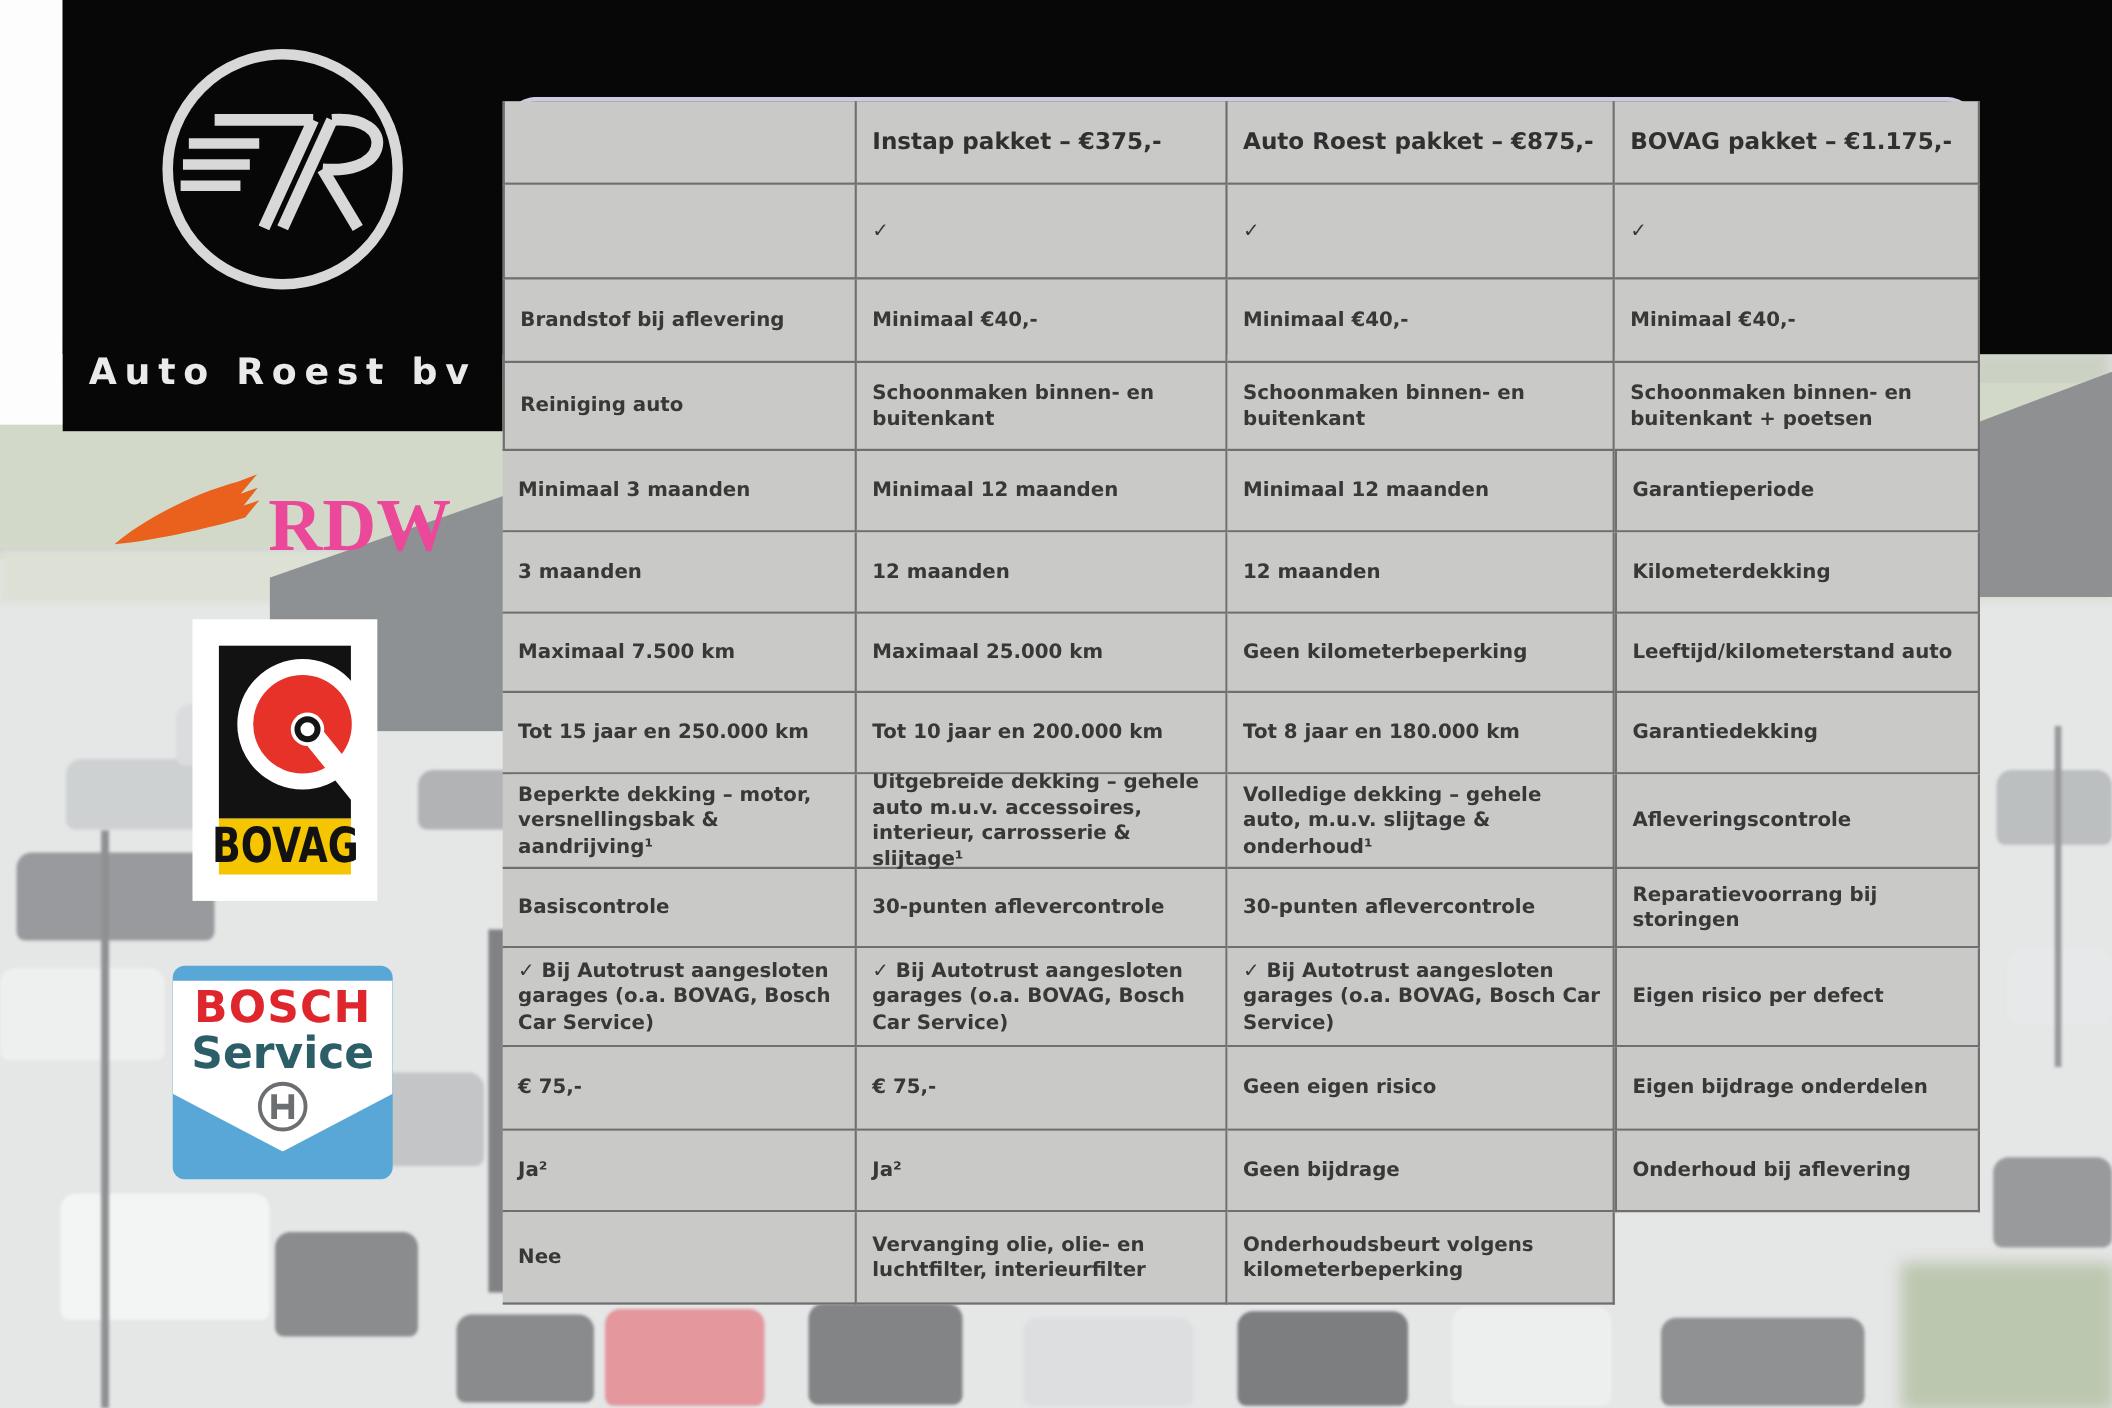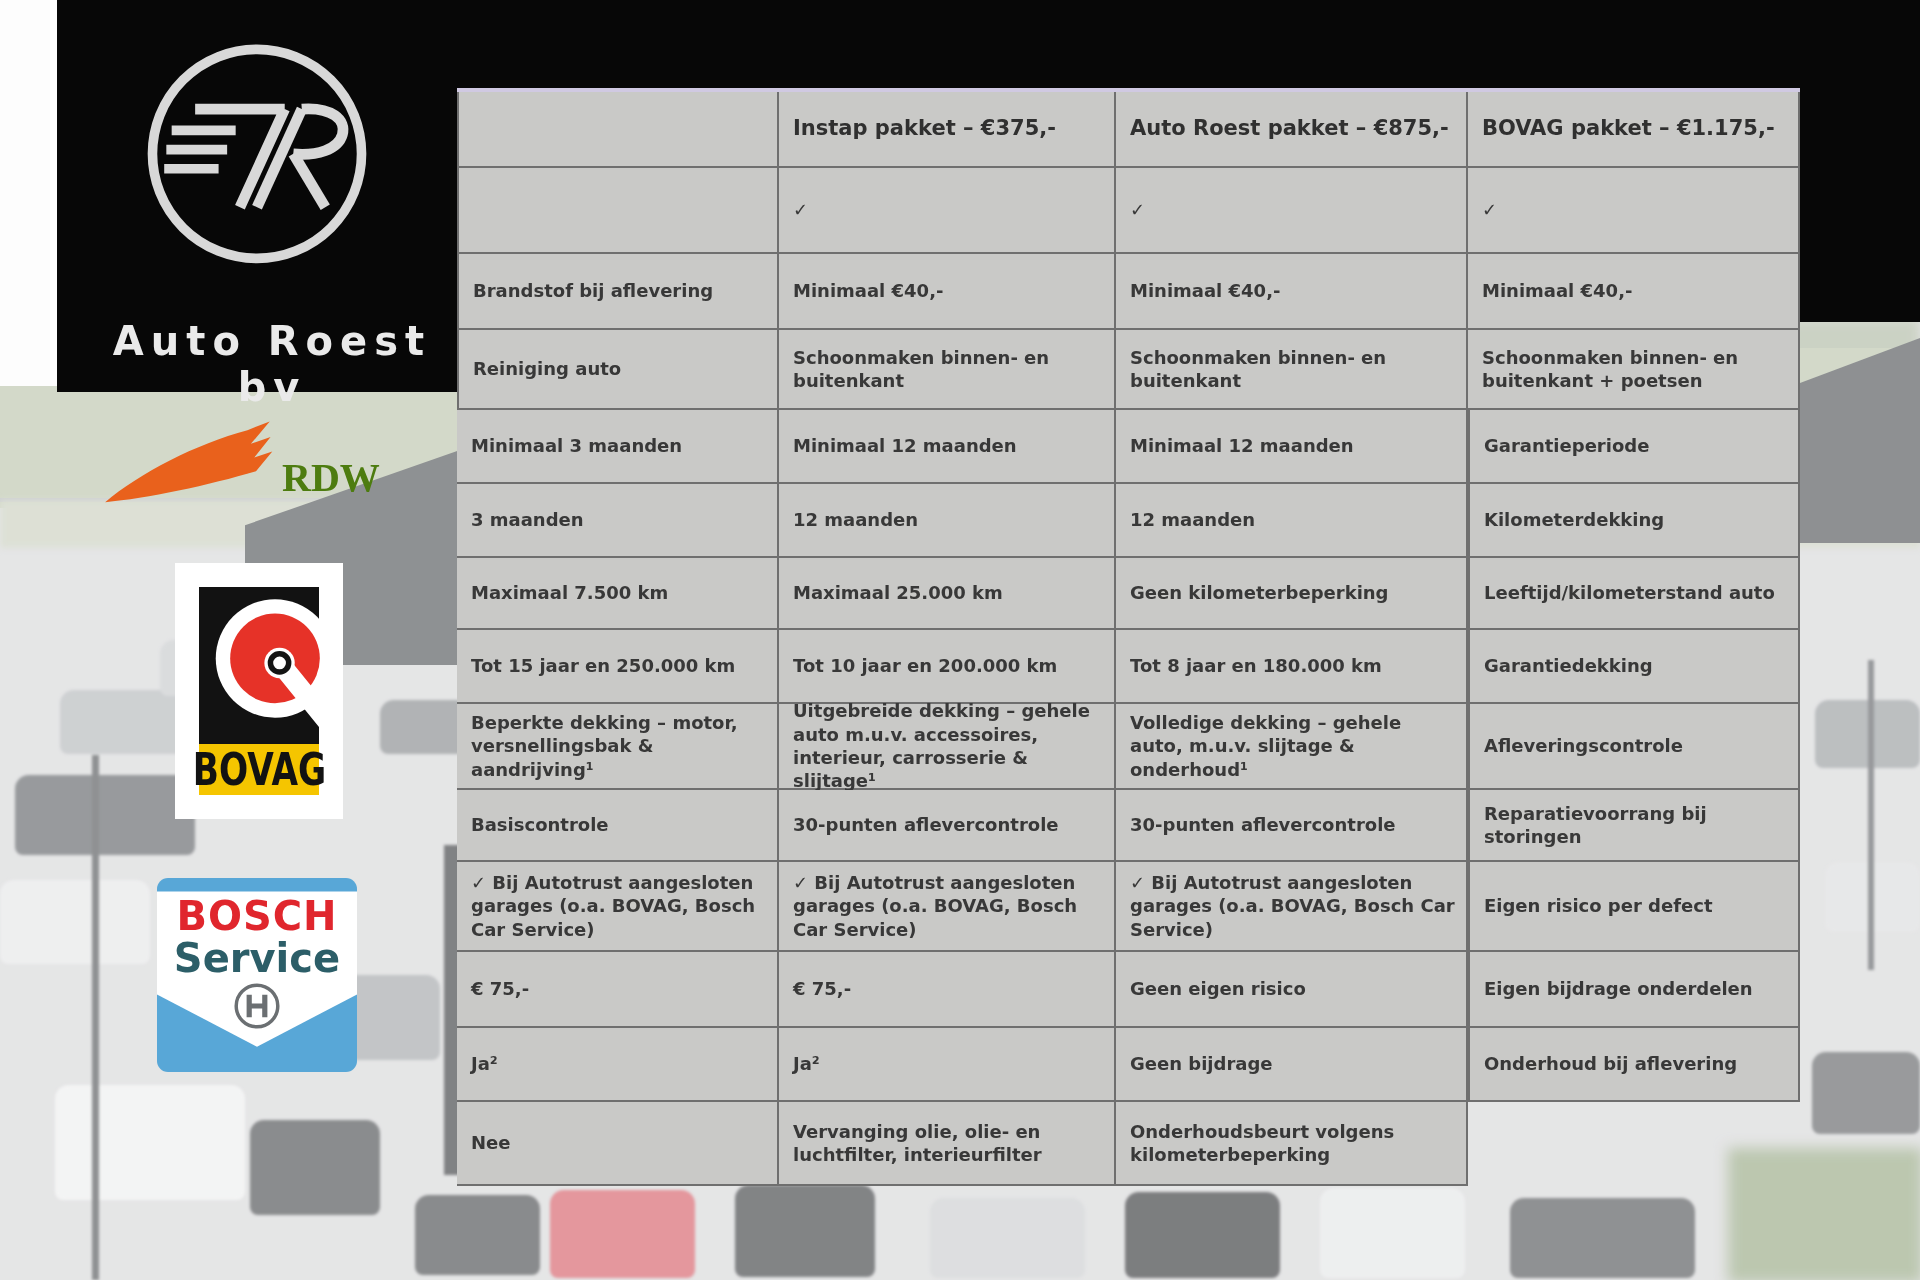--- a/index.html
+++ b/index.html
@@ -20,21 +20,21 @@
   .bush{left:1728px;top:1148px;width:195px;height:135px;background:#8fa27b;filter:blur(7px);}
   .cars{position:absolute;inset:0;filter:blur(1.5px);}
   .car{position:absolute;border-radius:14px 14px 8px 8px;}
   .pole{position:absolute;}
   .wash{position:absolute;inset:0;background:rgba(255,255,255,0.40);}
 
   
   .rdw{position:absolute;left:100px;top:412px;width:310px;height:110px;z-index:2;
        display:flex;align-items:center;}
   .rdw-text{font-family:"Liberation Serif","DejaVu Serif",serif;font-weight:bold;
-            font-size:40px;color:#4d7c0f;margin-left:2px;margin-top:20px;}
+            font-size:68px;color:#ec4899;margin-left:2px;margin-top:20px;}
 
   .bovag{position:absolute;left:175px;top:563px;width:168px;height:256px;z-index:2;
          background:#ffffff;padding:24px;box-sizing:border-box;display:flex;flex-direction:column;}
   .bovag-top{background:#121212;height:158px;position:relative;}
   .bovag-top svg{position:absolute;inset:0;}
   .bovag-band{background:#f5c500;flex:1;display:flex;align-items:center;justify-content:center;}
   .bovag-text{font-weight:800;font-size:44px;color:#121212;transform:scaleX(0.78);
               letter-spacing:0px;}
 
   .bosch{position:absolute;left:157px;top:878px;width:200px;height:194px;z-index:2;
@@ -43,28 +43,28 @@
          clip-path:polygon(0 7%,100% 7%,100% 60%,50% 87%,0 60%);
          display:flex;flex-direction:column;align-items:center;}
   .bosch-word{font-weight:800;font-size:40px;color:#e0262d;letter-spacing:1px;margin-top:18px;line-height:1;}
   .bosch-service{font-weight:700;font-size:40px;color:#2c5e68;line-height:1;margin-top:2px;}
   .bosch-symbol{margin-top:2px;}
 
   
   .white-corner{position:absolute;left:0;top:0;width:57px;height:386px;background:#fdfdfd;z-index:3;}
   .topband{position:absolute;left:57px;top:0;width:1863px;height:322px;background:#070707;z-index:3;}
   .brand-block{position:absolute;left:57px;top:0;width:400px;height:392px;background:#070707;z-index:4;}
-  .brand-name{position:absolute;left:15px;top:318px;width:400px;text-align:center;
-              color:#eaeaea;font-weight:700;font-size:40px;letter-spacing:7px;}
+  .brand-name{position:absolute;left:0;top:318px;width:400px;text-align:center;
+              color:#eaeaea;font-weight:700;font-size:33px;letter-spacing:7px;}
   .monogram{position:absolute;left:72px;top:28px;}
 
   
   .pkg-table{position:absolute;left:457px;top:88px;width:1343px;z-index:5;
              display:grid;grid-template-columns:322px 337px 352px 332px;
-             border-top:4px solid #d0c9e2;}
+             border-top:4px solid #d0c9e2;border-radius:31px;}
   .cell{background:#c9c9c7;box-sizing:border-box;border-right:2px solid #6f6f6f;
         border-bottom:2px solid #6f6f6f;display:flex;align-items:center;
         color:#383838;font-weight:700;font-size:18px;line-height:1.3;
         padding:6px 10px 6px 14px;}
   .cell.first{border-left:2px solid #6f6f6f;}
   .cell.hdr{font-size:21px;color:#303030;}
 </style>
 </head>
 <body>
 

